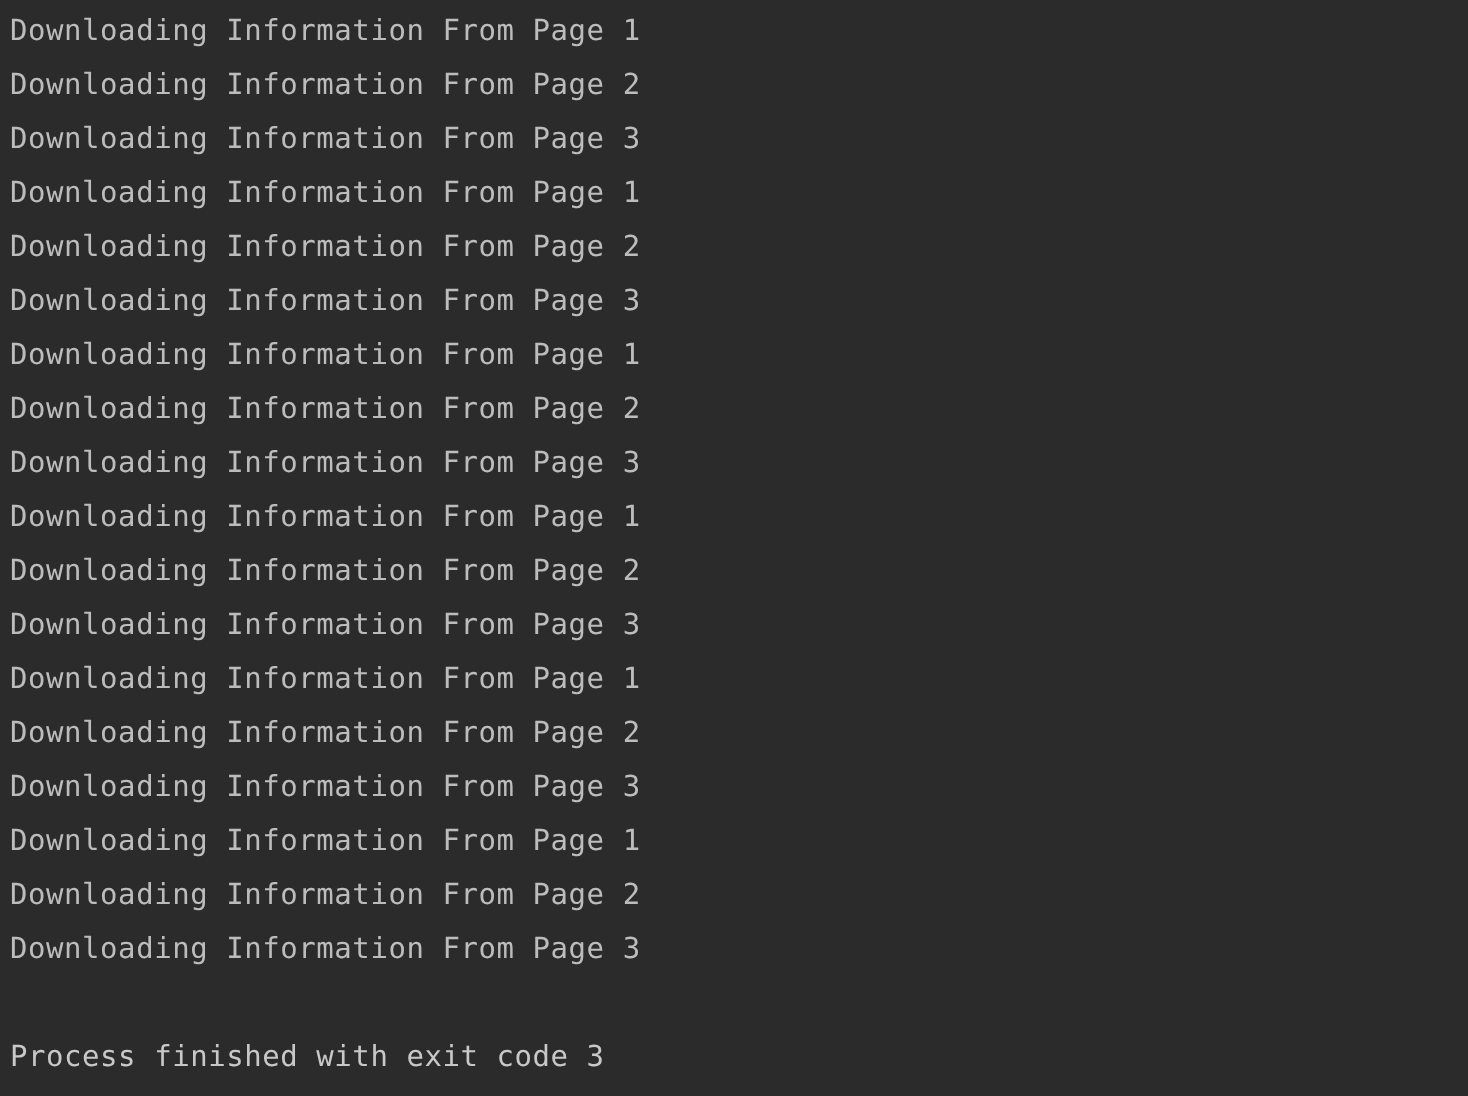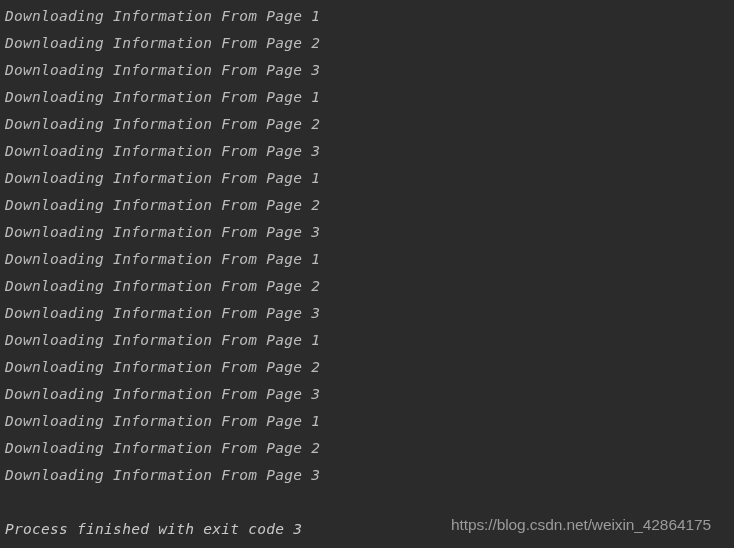--- a/index.html
+++ b/index.html
@@ -20,21 +20,20 @@
     background: #2b2b2b;
     box-sizing: border-box;
   }
   #console-output {
     position: absolute;
     left: 0;
     top: 0;
     width: 734px;
     padding: 3px 0 0 5px;
     box-sizing: border-box;
-    font-style: italic;
   }
   .console-line {
     font-family: "DejaVu Sans Mono", "Liberation Mono", monospace;
     font-size: 14.5px;
     line-height: 27px;
     height: 27px;
     color: #bcbcbc;
     white-space: pre;
     letter-spacing: 0.28px;
   }
@@ -77,15 +76,14 @@
     <div class="console-line">Downloading Information From Page 1</div>
     <div class="console-line">Downloading Information From Page 2</div>
     <div class="console-line">Downloading Information From Page 3</div>
     <div class="console-line">Downloading Information From Page 1</div>
     <div class="console-line">Downloading Information From Page 2</div>
     <div class="console-line">Downloading Information From Page 3</div>
     <div class="console-line blank"> </div>
     <div class="console-line exit-line">Process finished with exit code 3</div>
   </div>
 
-  <div id="watermark">https://blog.csdn.net/weixin_42864175</div>
 
 </div>
 
 </body></html>

